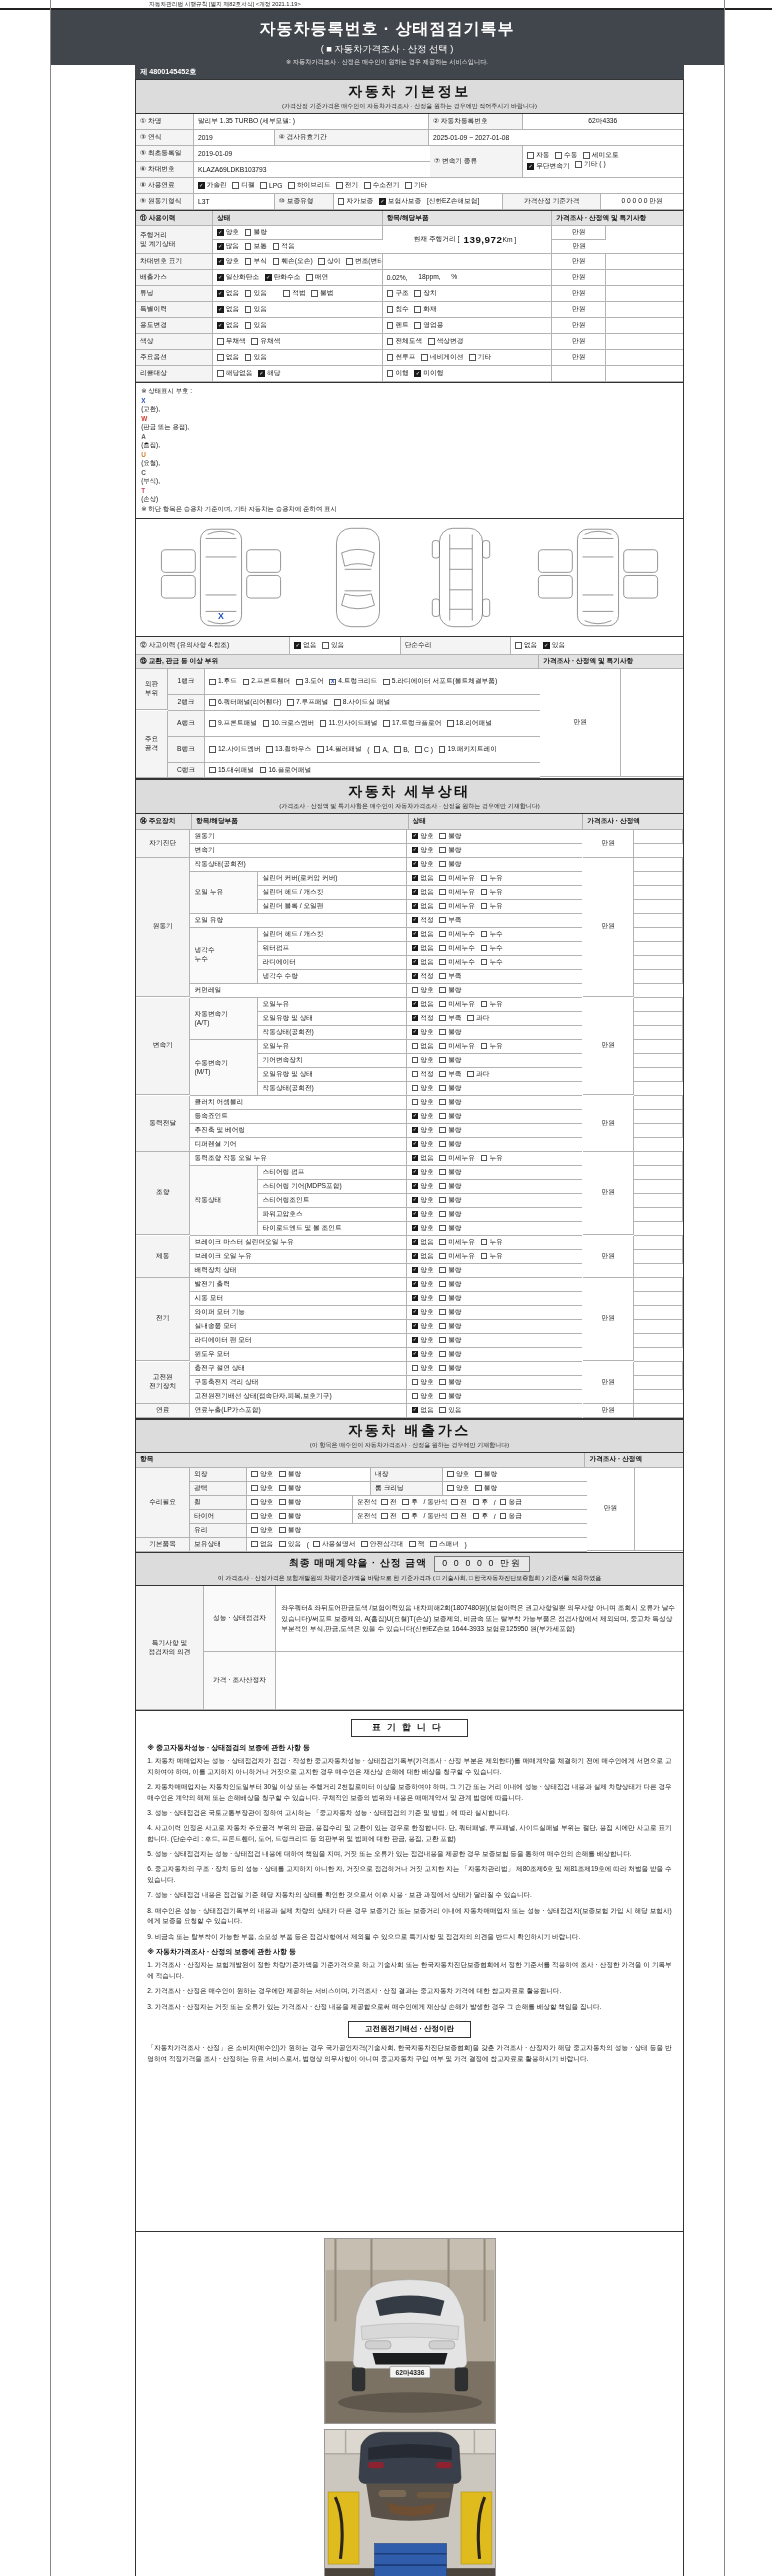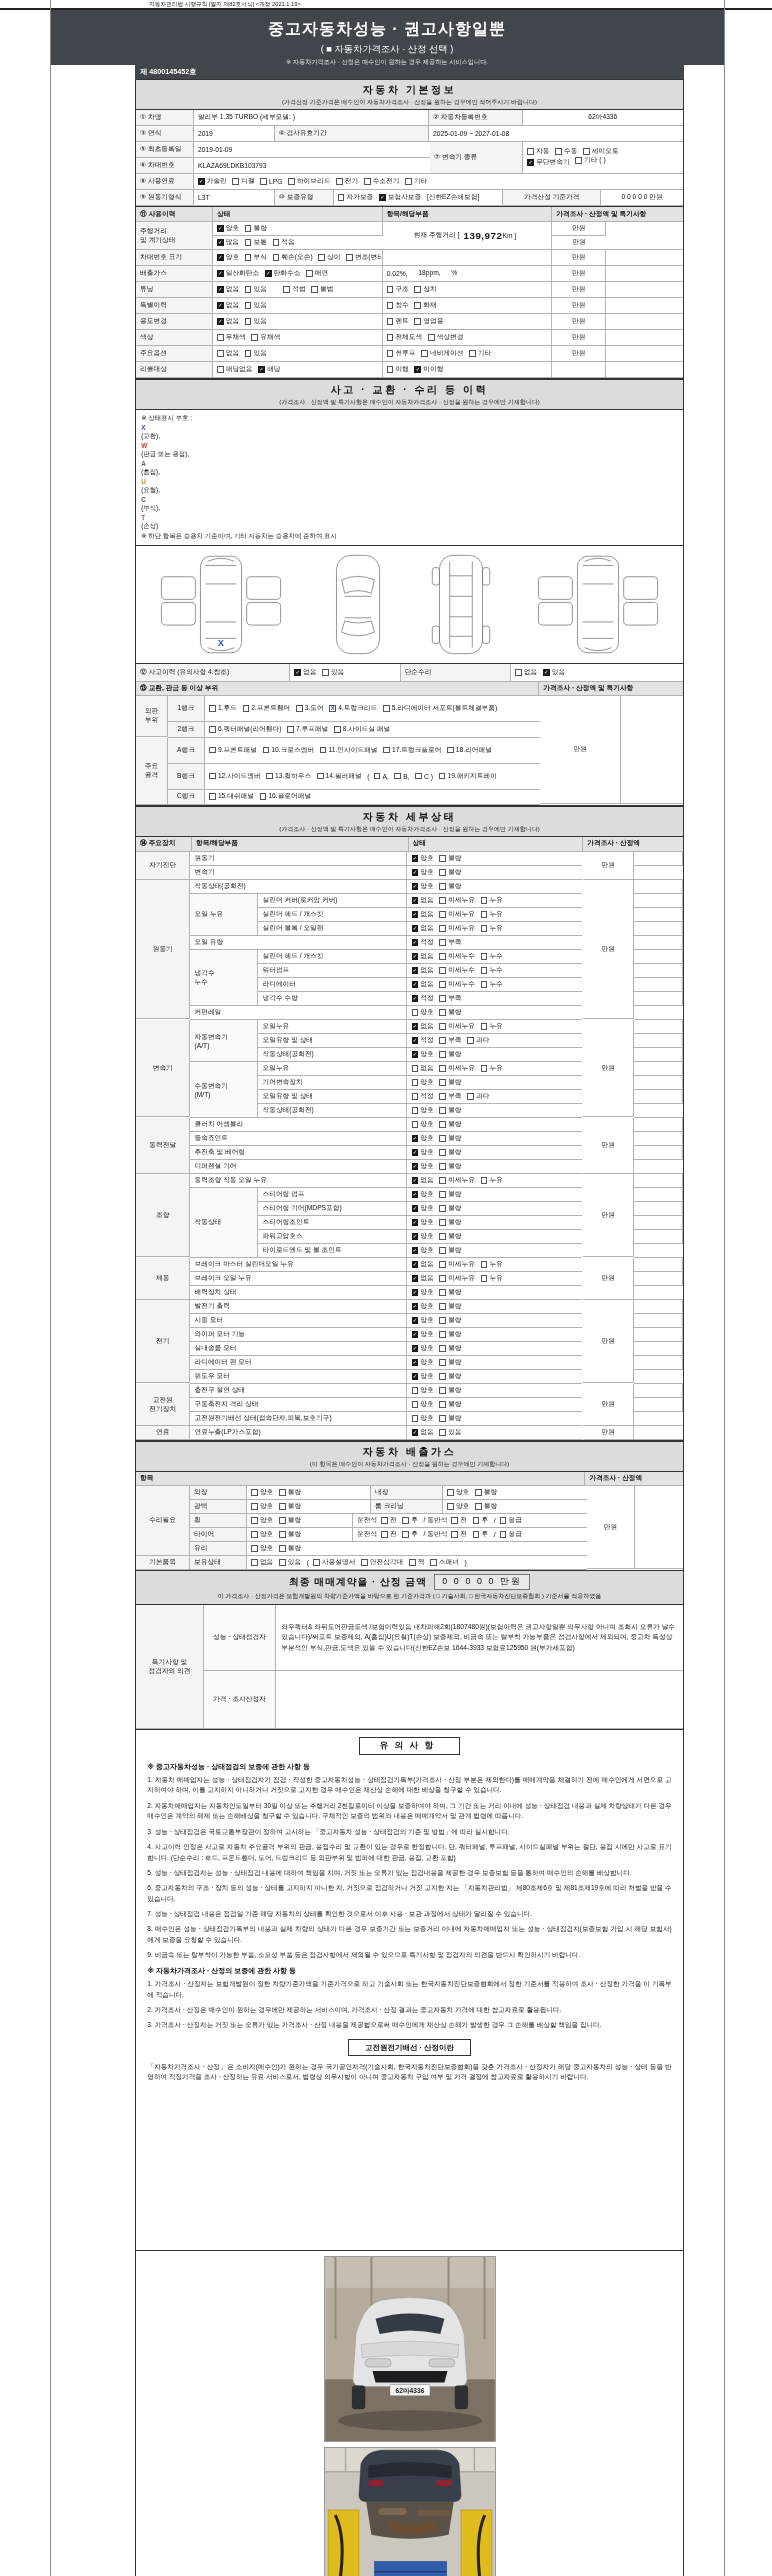--- a/index.html
+++ b/index.html
@@ -9,21 +9,21 @@
   .topstrip{height:7.2px;padding:1px 0 0 149px;font-size:5.7px;color:#222;}
   .toprule{height:1.5px;background:#222;margin:0 0 0 0;}
   .dkhead{margin:0 49px 0 50px;background:#41464c;color:#fff;height:54px;text-align:center;padding-top:1px;}
   .dkhead .t{font-size:16px;font-weight:bold;letter-spacing:1px;padding-top:8.2px;}
   .dkhead .s{font-size:9.3px;margin-top:3.1px;text-align:center;}
   .dkhead .n{font-size:6.2px;color:#e3e3e3;margin-top:2.1px;}
   .docstrip{margin-left:135px;width:549px;background:#41464c;color:#fff;height:14.4px;font-size:7.2px;font-weight:bold;
             display:flex;align-items:center;padding-left:5.2px;box-sizing:border-box;}
   .wrap{width:549px;margin-left:135px;}
   .sech{background:#dcdcdc;border:1px solid #333;border-bottom:0.5px solid #333;text-align:center;padding:2.6px 0 2.1px;}
-  .sech .t{font-size:10px;font-weight:bold;letter-spacing:2.6px;}
+  .sech .t{font-size:14px;font-weight:bold;letter-spacing:2.6px;}
   .sech .n{font-size:6px;margin-top:1px;color:#222;}
   .tbl{border:1px solid #333;border-top:0;background:#fff;}
   .r{display:flex;}
   .c{border-right:0.5px solid #b3b3b3;border-bottom:0.5px solid #b3b3b3;display:flex;align-items:center;
      padding:0 4.1px;box-sizing:border-box;font-size:6.7px;overflow:hidden;background:#fff;}
   .c:last-child{border-right:0;}
   .lab{background:#f4f4f4;}
   .sublab{background:#fafafa;}
   .ctr{justify-content:center;text-align:center;}
   .colhdr{background:#e3e3e3;font-weight:bold;}
@@ -57,21 +57,21 @@
 </style>
 </head>
 <body>
 
 <div class="edges"></div>
 
 <div class="topstrip">자동차관리법 시행규칙 [별지 제82호서식] &lt;개정 2021.1.19&gt;</div>
 <div class="toprule"></div>
 
 <div class="dkhead">
-  <div class="t">중고자동차성능 · 권고사항일뿐</div>
+  <div class="t">자동차등록번호 · 상태점검기록부</div>
   <div class="s">( ■ 자동차가격조사 · 산정 선택 )</div>
   <div class="n">※ 자동차가격조사 · 산정은 매수인이 원하는 경우 제공하는 서비스입니다.</div>
 </div>
 <div class="docstrip">제 4800145452호</div>
 
 <div class="wrap">
 
   <div class="sech">
     <div class="t">자동차 기본정보</div>
     <div class="n">(가격산정 기준가격은 매수인이 자동차가격조사 · 산정을 원하는 경우에만 적어주시기 바랍니다)</div>
@@ -430,24 +430,20 @@
           <div class="opt">
             <div class="cb on">✓</div>
             <div class="ol">미이행</div>
           </div>
         </div>
         <div class="c ctr" style="width: 54px; height: 16px; min-height: 16px;"></div>
         <div class="c " style="width: 77px; height: 16px; min-height: 16px;"></div>
       </div>
     </div>
 
-  <div class="sech">
-    <div class="t">사고 · 교환 · 수리 등 이력</div>
-    <div class="n">(가격조사 · 산정액 및 특기사항은 매수인이 자동차가격조사 · 산정을 원하는 경우에만 기재합니다)</div>
-  </div>
   <div class="legendbox">
     <div id="legend1">
         <div class="tx">※ 상태표시 부호 : </div>
         <div class="tx" style="color: rgb(43, 82, 196); font-weight: bold;">X</div>
         <div class="tx"> (교환), </div>
         <div class="tx" style="color: rgb(207, 58, 42); font-weight: bold;">W</div>
         <div class="tx"> (판금 또는 용접), </div>
         <div class="tx" style="color: rgb(102, 102, 102); font-weight: bold;">A</div>
         <div class="tx"> (흠집), </div>
         <div class="tx" style="color: rgb(210, 129, 42); font-weight: bold;">U</div>
@@ -1665,21 +1661,21 @@
           </div>
           <div class="r">
             <div class="c sublab ctr" style="width: 72px; height: 58px; min-height: 58px;">가격 · 조사산정자</div>
             <div class="c " style="width: 407px; height: 58px; min-height: 58px;"></div>
           </div>
         </div>
       </div>
     </div>
 
   <div class="notices">
-    <div class="ttl"><span>유의사항</span></div>
+    <div class="ttl"><span>표기합니다</span></div>
     <div id="notices-body">
         <h4>※ 중고자동차성능 · 상태점검의 보증에 관한 사항 등</h4>
         <div>
           <div style="font-size: 6.6px; line-height: 1.62; margin: 0px 0px 4.6px; text-align: justify;">1. 자동차 매매업자는 성능 · 상태점검자가 점검 · 작성한 중고자동차성능 · 상태점검기록부(가격조사 · 산정 부분은 제외한다)를 매매계약을 체결하기 전에 매수인에게 서면으로 고지하여야 하며, 이를 고지하지 아니하거나 거짓으로 고지한 경우 매수인은 재산상 손해에 대한 배상을 청구할 수 있습니다.</div>
           <div style="font-size: 6.6px; line-height: 1.62; margin: 0px 0px 4.6px; text-align: justify;">2. 자동차매매업자는 자동차인도일부터 30일 이상 또는 주행거리 2천킬로미터 이상을 보증하여야 하며, 그 기간 또는 거리 이내에 성능 · 상태점검 내용과 실제 차량상태가 다른 경우 매수인은 계약의 해제 또는 손해배상을 청구할 수 있습니다. 구체적인 보증의 범위와 내용은 매매계약서 및 관계 법령에 따릅니다.</div>
           <div style="font-size: 6.6px; line-height: 1.62; margin: 0px 0px 4.6px; text-align: justify;">3. 성능 · 상태점검은 국토교통부장관이 정하여 고시하는 「중고자동차 성능 · 상태점검의 기준 및 방법」에 따라 실시합니다.</div>
           <div style="font-size: 6.6px; line-height: 1.62; margin: 0px 0px 4.6px; text-align: justify;">4. 사고이력 인정은 사고로 자동차 주요골격 부위의 판금, 용접수리 및 교환이 있는 경우로 한정합니다. 단, 쿼터패널, 루프패널, 사이드실패널 부위는 절단, 용접 시에만 사고로 표기합니다. (단순수리 : 후드, 프론트휀더, 도어, 트렁크리드 등 외판부위 및 범퍼에 대한 판금, 용접, 교환 포함)</div>
           <div style="font-size: 6.6px; line-height: 1.62; margin: 0px 0px 4.6px; text-align: justify;">5. 성능 · 상태점검자는 성능 · 상태점검 내용에 대하여 책임을 지며, 거짓 또는 오류가 있는 점검내용을 제공한 경우 보증보험 등을 통하여 매수인의 손해를 배상합니다.</div>
           <div style="font-size: 6.6px; line-height: 1.62; margin: 0px 0px 4.6px; text-align: justify;">6. 중고자동차의 구조 · 장치 등의 성능 · 상태를 고지하지 아니한 자, 거짓으로 점검하거나 거짓 고지한 자는 「자동차관리법」 제80조제6호 및 제81조제19호에 따라 처벌을 받을 수 있습니다.</div>
           <div style="font-size: 6.6px; line-height: 1.62; margin: 0px 0px 4.6px; text-align: justify;">7. 성능 · 상태점검 내용은 점검일 기준 해당 자동차의 상태를 확인한 것으로서 이후 사용 · 보관 과정에서 상태가 달라질 수 있습니다.</div>

